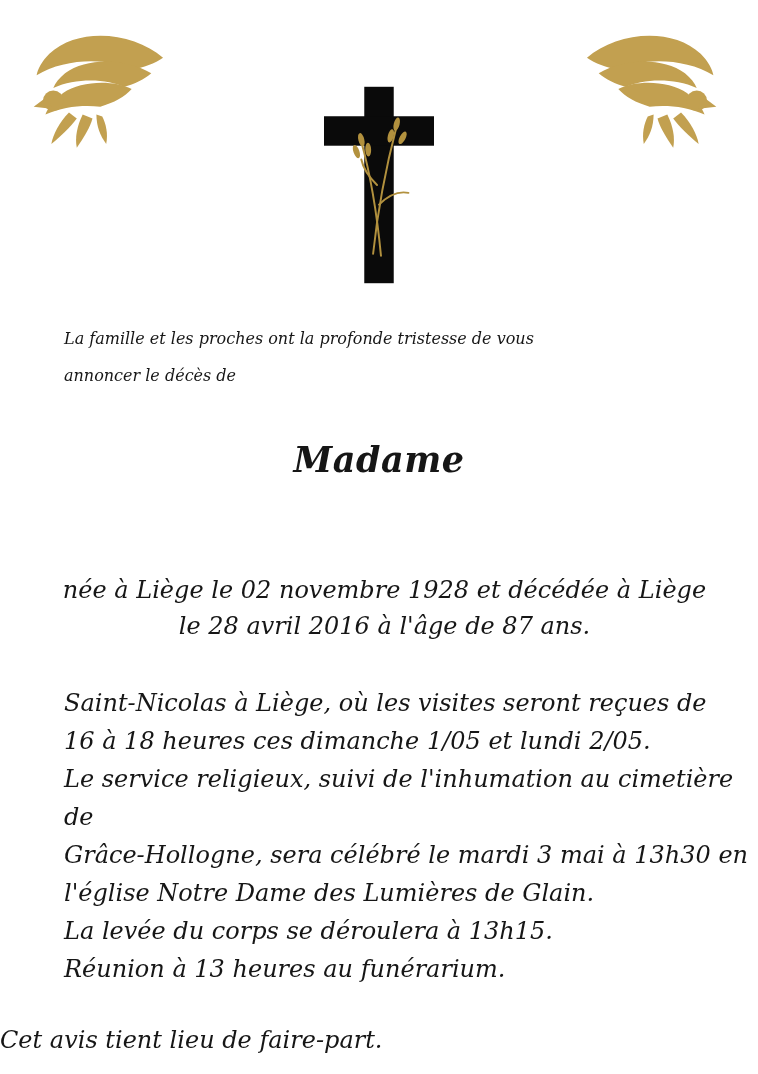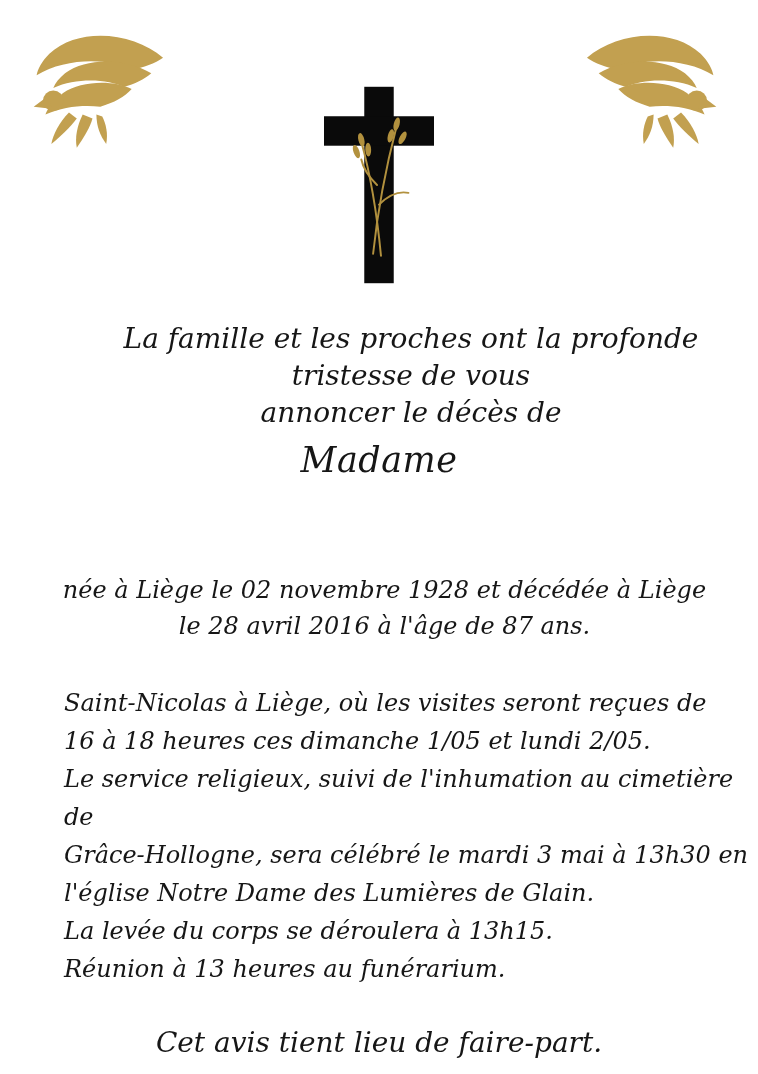--- a/index.html
+++ b/index.html
@@ -26,31 +26,30 @@
   .cross {
     position: absolute;
     top: 86px;
     left: 50%;
     transform: translateX(-50%);
   }
   .intro {
     position: absolute;
     left: 64px;
     top: 320px;
-    font-size: 28px;
+    font-size: 16px;
     line-height: 37px;
-    text-align: center;
   }
   .title-block {
     position: absolute;
     left: 0;
     right: 0;
     top: 438px;
     text-align: center;
-    font-weight: 400;
+    font-weight: 700;
     font-size: 35px;
     line-height: 44px;
     letter-spacing: 0.5px;
   }
   .dates {
     position: absolute;
     left: 0;
     right: 0;
     top: 572px;
     text-align: center;
@@ -63,22 +62,21 @@
     left: 64px;
     top: 684px;
     font-size: 24px;
     line-height: 38px;
   }
   .closing {
     position: absolute;
     left: 0;
     right: 0;
     top: 1026px;
-    text-align: center;
-    font-size: 28px;
+    font-size: 24px;
   }
 </style>
 </head>
 <body>
 
 <div class="page">
 
   <svg class="dove dove-left" viewBox="0 0 150 116" width="147" height="114" aria-hidden="true">
     <g fill="#c2a050">
       <path d="M148,24 C118,-2 62,-8 32,20 C24,28 20,36 19,42 C48,24 92,24 116,36 C128,34 140,30 148,24 Z"></path>

